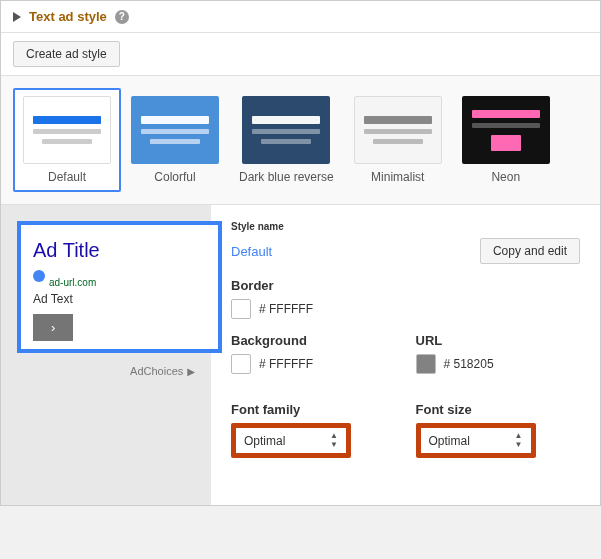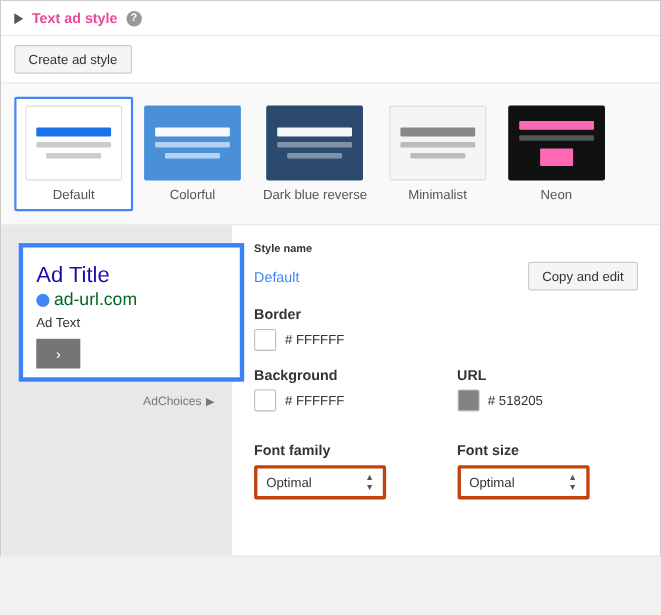--- a/index.html
+++ b/index.html
@@ -27,21 +27,21 @@
     }
     .section-header .triangle {
       width: 0; height: 0;
       border-top: 5px solid transparent;
       border-bottom: 5px solid transparent;
       border-left: 8px solid #555;
     }
     .section-title {
       font-size: 13px;
       font-weight: bold;
-      color: #ec4899;
+      color: #a16207;
     }
     .help-icon {
       display: inline-flex;
       align-items: center;
       justify-content: center;
       width: 14px; height: 14px;
       border-radius: 50%;
       background: #999;
       color: #fff;
       font-size: 10px;
@@ -155,22 +155,23 @@
       gap: 4px;
       margin-bottom: 4px;
     }
     .ad-url-icon {
       width: 12px; height: 12px;
       background: #4285f4;
       border-radius: 50%;
       display: inline-block;
     }
     .ad-url-text {
-      font-size: 16px;
+      font-size: 10px;
       color: #006621;
+      margin-top: 13px;
     }
     .ad-body-text {
       font-size: 12px;
       color: #333;
       margin-bottom: 8px;
     }
     .ad-button {
       background: #757575;
       color: #fff;
       border: none;
@@ -257,21 +258,21 @@
     .field-label {
       font-size: 13px;
       font-weight: bold;
       color: #333;
       margin-bottom: 6px;
     }
 
     .select-control {
       display: flex;
       align-items: center;
-      border: 3px solid #c2410c;
+      border: 5px solid #c2410c;
       border-radius: 2px;
       padding: 4px 8px;
       background: #fff;
       width: 120px;
       justify-content: space-between;
       cursor: pointer;
     }
     .select-control .select-val {
       font-size: 12px;
       color: #333;

